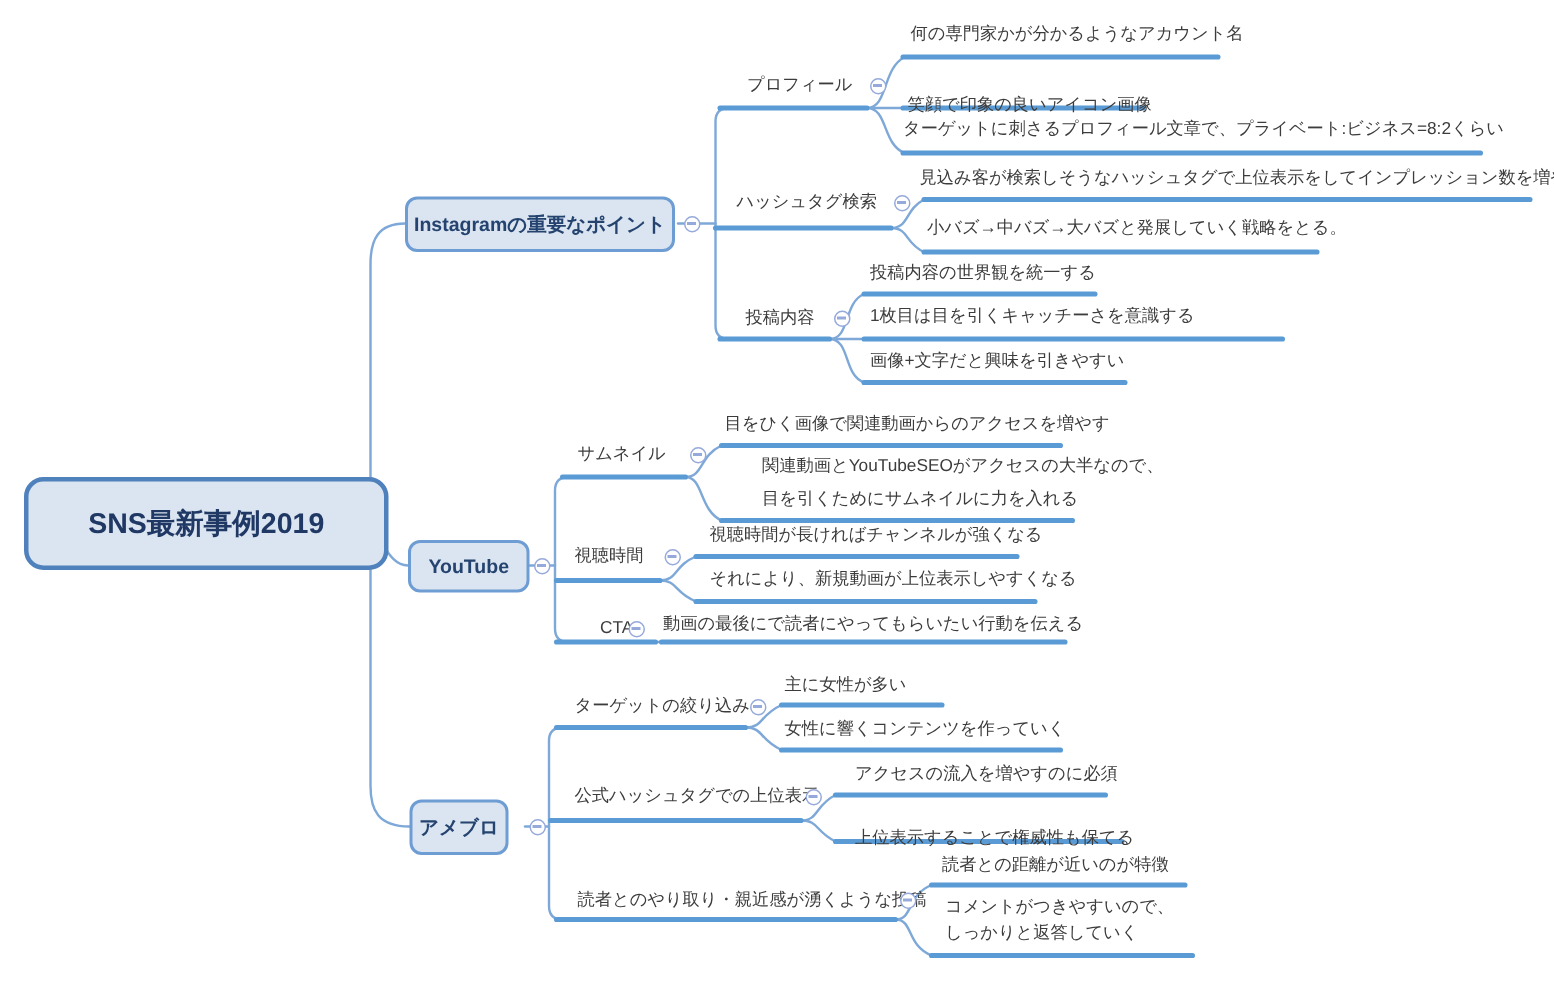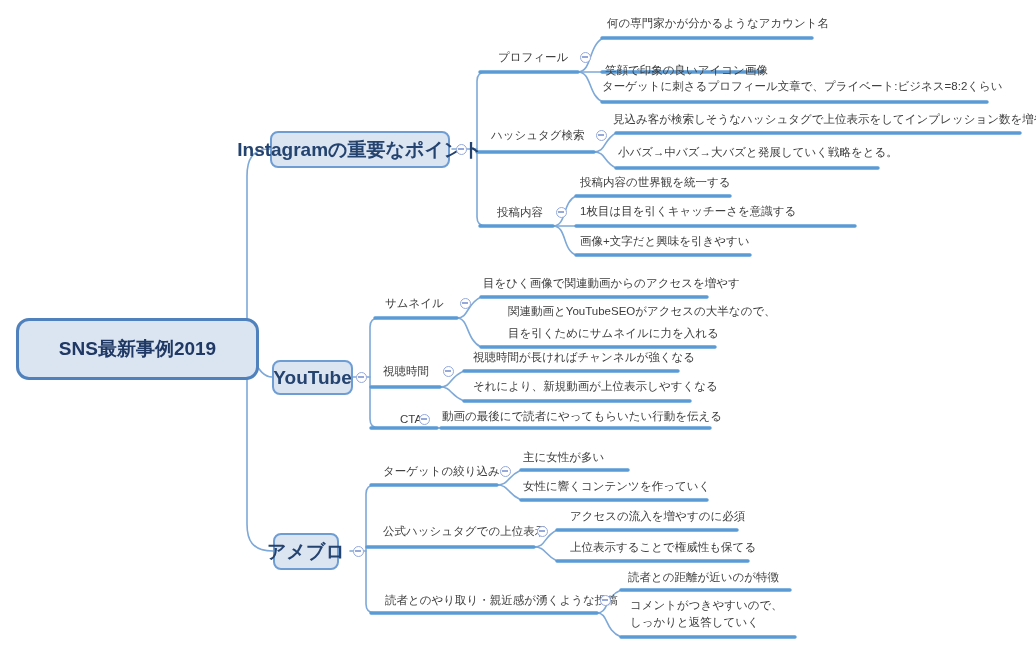--- a/index.html
+++ b/index.html
@@ -6,21 +6,21 @@
   .canvas{
     position:relative;width:1036px;height:655px;background:#ffffff;overflow:hidden;
     font-family:"Liberation Sans","DejaVu Sans",sans-serif;
   }
   .wires{position:absolute;left:0;top:0;}
   .thick{stroke:#5b9bd5;stroke-width:3.4;fill:none;stroke-linecap:round;}
   .thin{stroke:#7da8d8;stroke-width:1.6;fill:none;stroke-linecap:round;}
   .box{
     position:absolute;background:#dbe4f1;border:2px solid #6e9dd4;border-radius:8px;
     display:flex;align-items:center;justify-content:center;
-    color:#24436f;font-weight:600;font-size:19px;box-sizing:border-box;white-space:nowrap;
+    color:#24436f;font-weight:600;font-size:13px;box-sizing:border-box;white-space:nowrap;
   }
   .box.root{
     border:3.5px solid #4f81bd;border-radius:13px;font-size:19px;font-weight:700;color:#1f3864;
   }
   .lbl{
     position:absolute;font-size:11.5px;color:#3c3c3c;white-space:nowrap;line-height:14px;
   }
   .lbl.two{line-height:22px;margin-left:25px;}
   .minus{
     position:absolute;width:11px;height:11px;border:1.2px solid #95a9db;border-radius:50%;
@@ -139,21 +139,21 @@
 
   <div class="lbl" style="left:400px;top:412px;">CTA</div>
   <div class="lbl" style="left:442px;top:409px;">動画の最後にで読者にやってもらいたい行動を伝える</div>
 
   <div class="lbl" style="left:383px;top:464px;">ターゲットの絞り込み</div>
   <div class="lbl" style="left:523px;top:450px;">主に女性が多い</div>
   <div class="lbl" style="left:523px;top:479px;">女性に響くコンテンツを作っていく</div>
 
   <div class="lbl" style="left:383px;top:524px;">公式ハッシュタグでの上位表示</div>
   <div class="lbl" style="left:570px;top:509px;">アクセスの流入を増やすのに必須</div>
-  <div class="lbl" style="left:570px;top:540px;">上位表示することで権威性も保てる</div>
+  <div class="lbl" style="left:570px;top:552px;">上位表示することで権威性も保てる</div>
 
   <div class="lbl" style="left:385px;top:593px;">読者とのやり取り・親近感が湧くような投稿</div>
   <div class="lbl" style="left:628px;top:570px;">読者との距離が近いのが特徴</div>
   <div class="lbl" style="left:630px;top:597px;line-height:17px;">
     <span style="display:block;">コメントがつきやすいので、</span>
     <span style="display:block;">しっかりと返答していく</span>
   </div>
 
   <div class="minus" style="left:455.5px;top:143.5px;"></div>
   <div class="minus" style="left:355.5px;top:371.5px;"></div>

